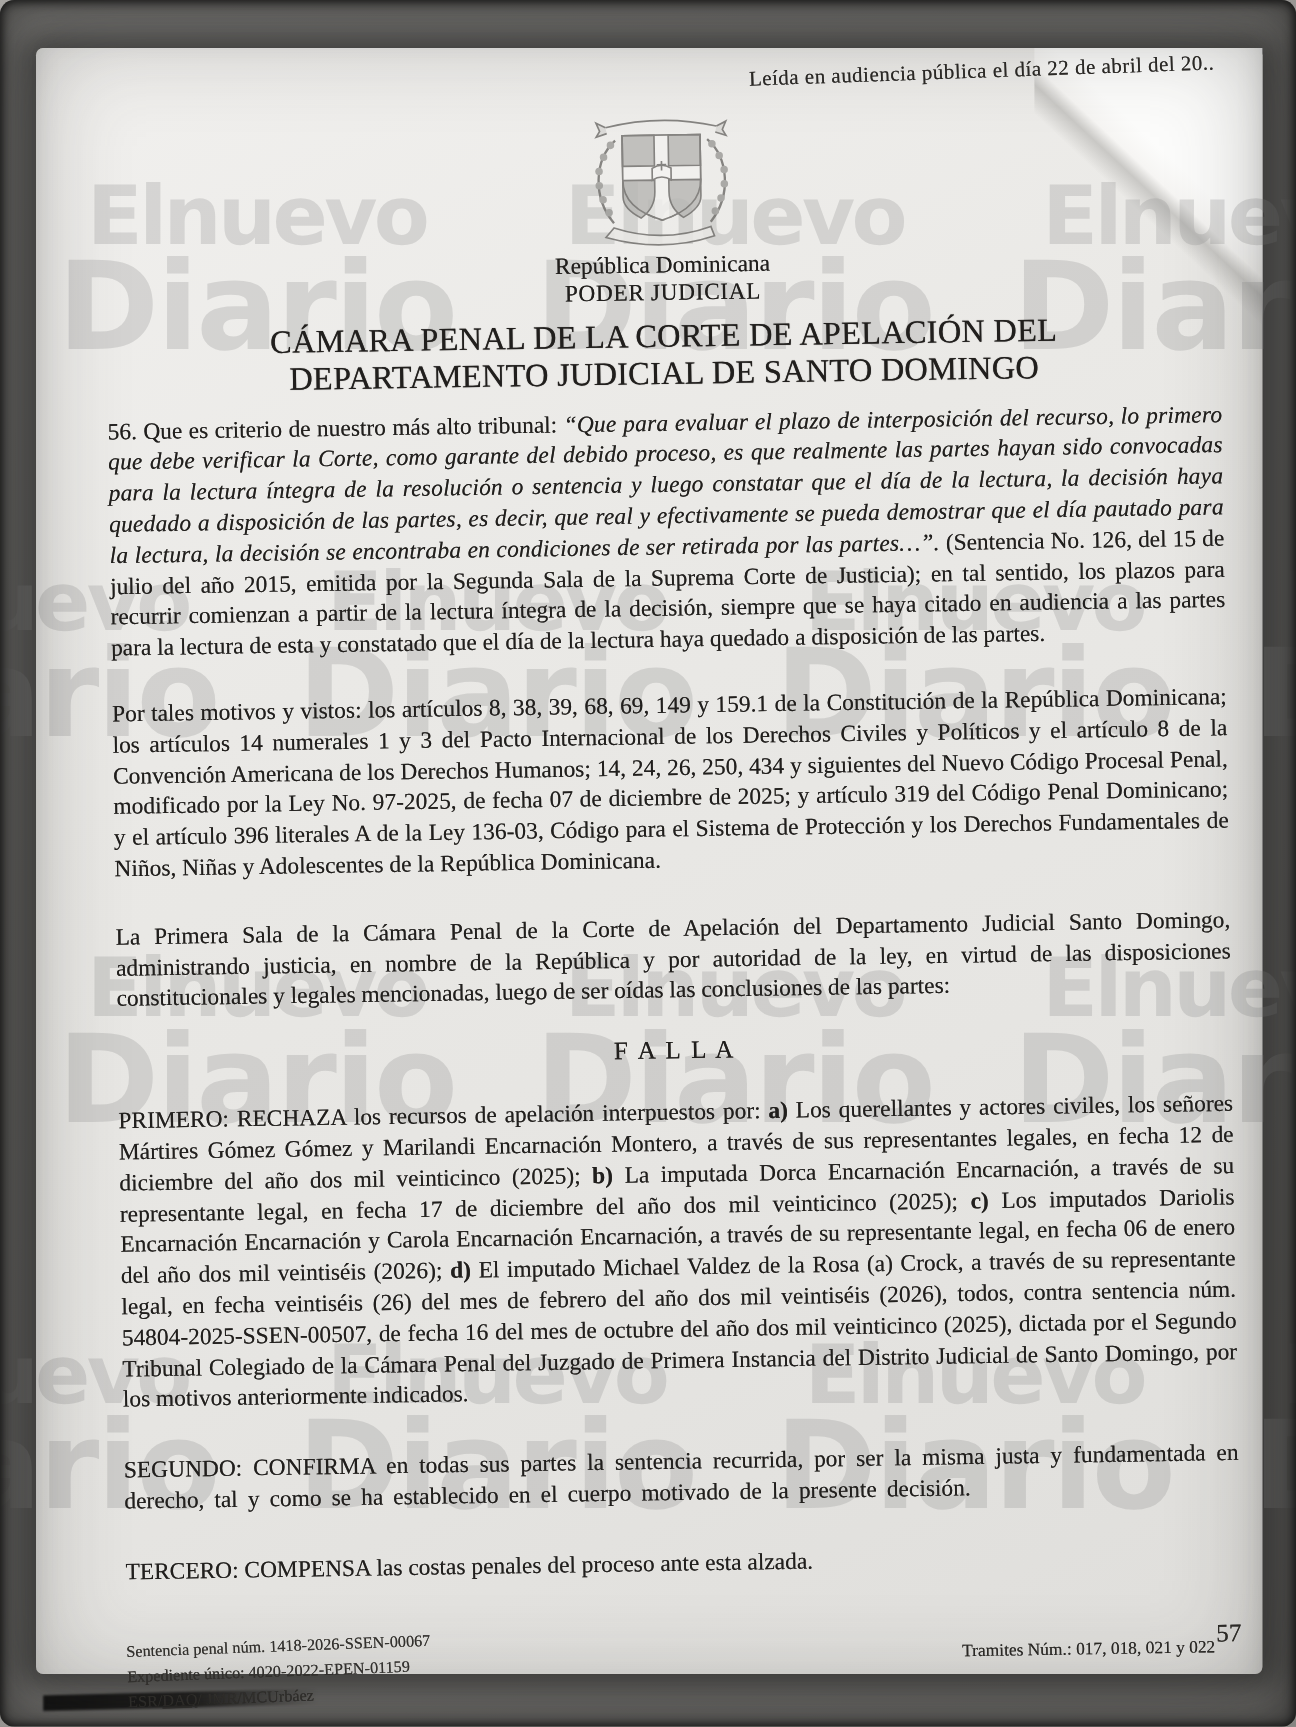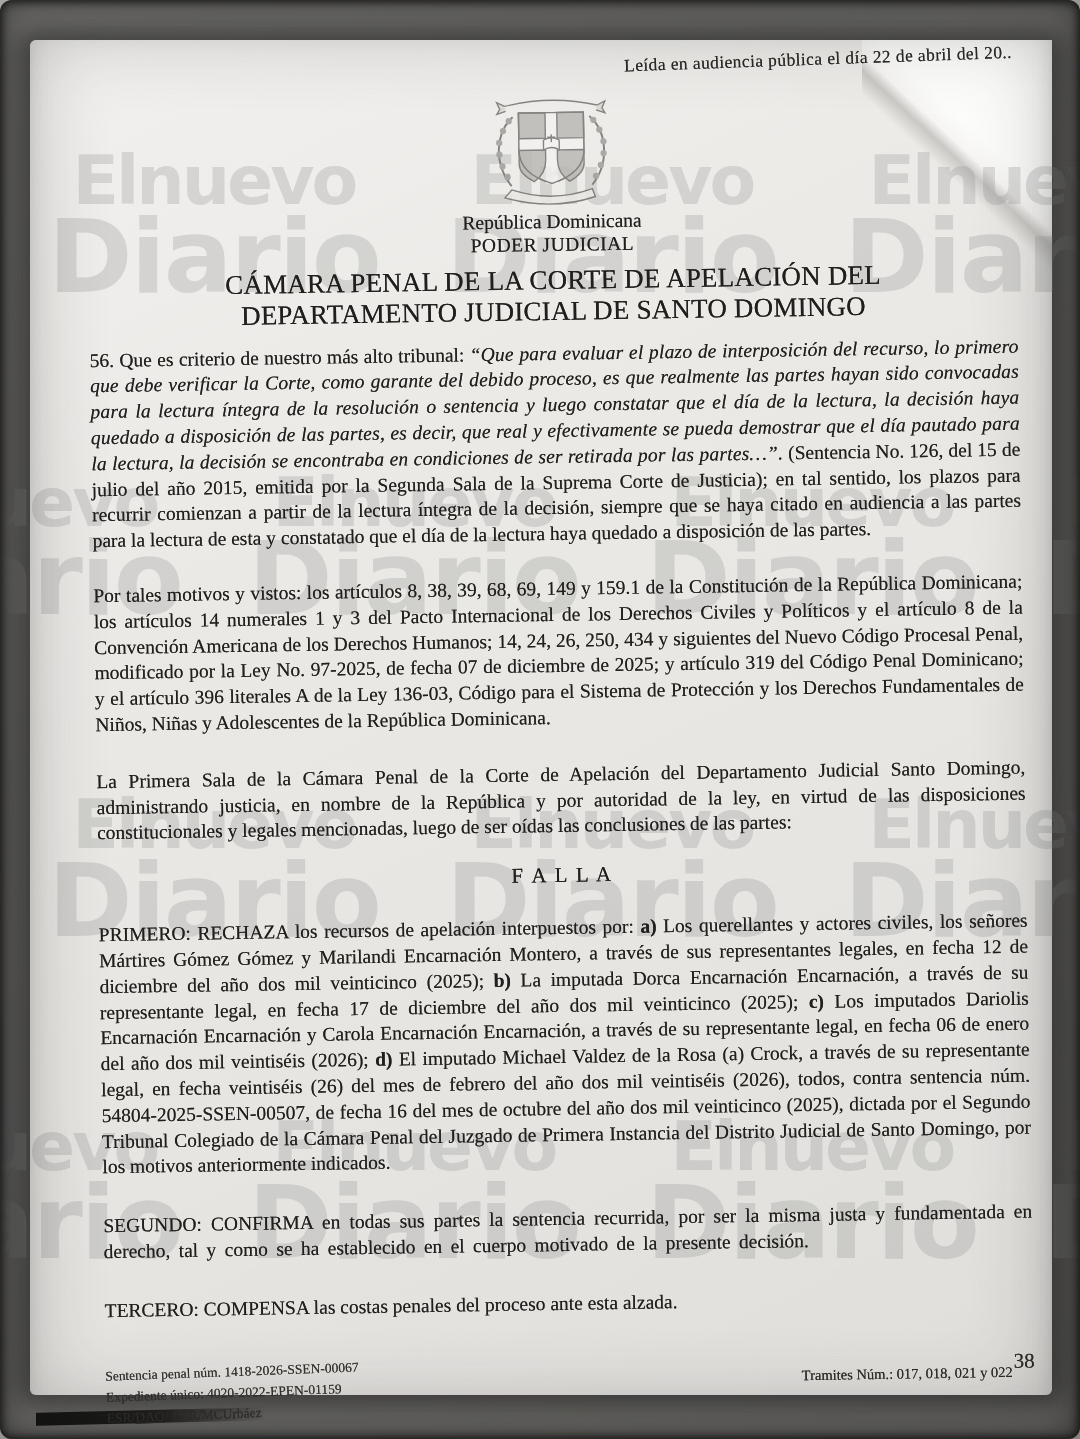--- a/index.html
+++ b/index.html
@@ -220,20 +220,20 @@
 
     <div class="para p-tercero">TERCERO: COMPENSA las costas penales del proceso ante esta alzada.</div>
 
     <div class="footer">
       <div class="footer-left">
         <div>Sentencia penal núm. 1418-2026-SSEN-00067</div>
         <div>Expediente único: 4020-2022-EPEN-01159</div>
         <div><span>ESR/</span><span class="u">DAQ</span><span>/ JMR/MCUrbáez</span></div>
       </div>
       <div class="footer-right">
-        <span>Tramites Núm.: 017, 018, 021 y 022</span><span class="page-num">38</span>
+        <span>Tramites Núm.: 017, 018, 021 y 022</span><span class="page-num">57</span>
       </div>
     </div>
 
   </div>
 
   <div class="vignette"></div>
 </div>
 
 </body></html>

